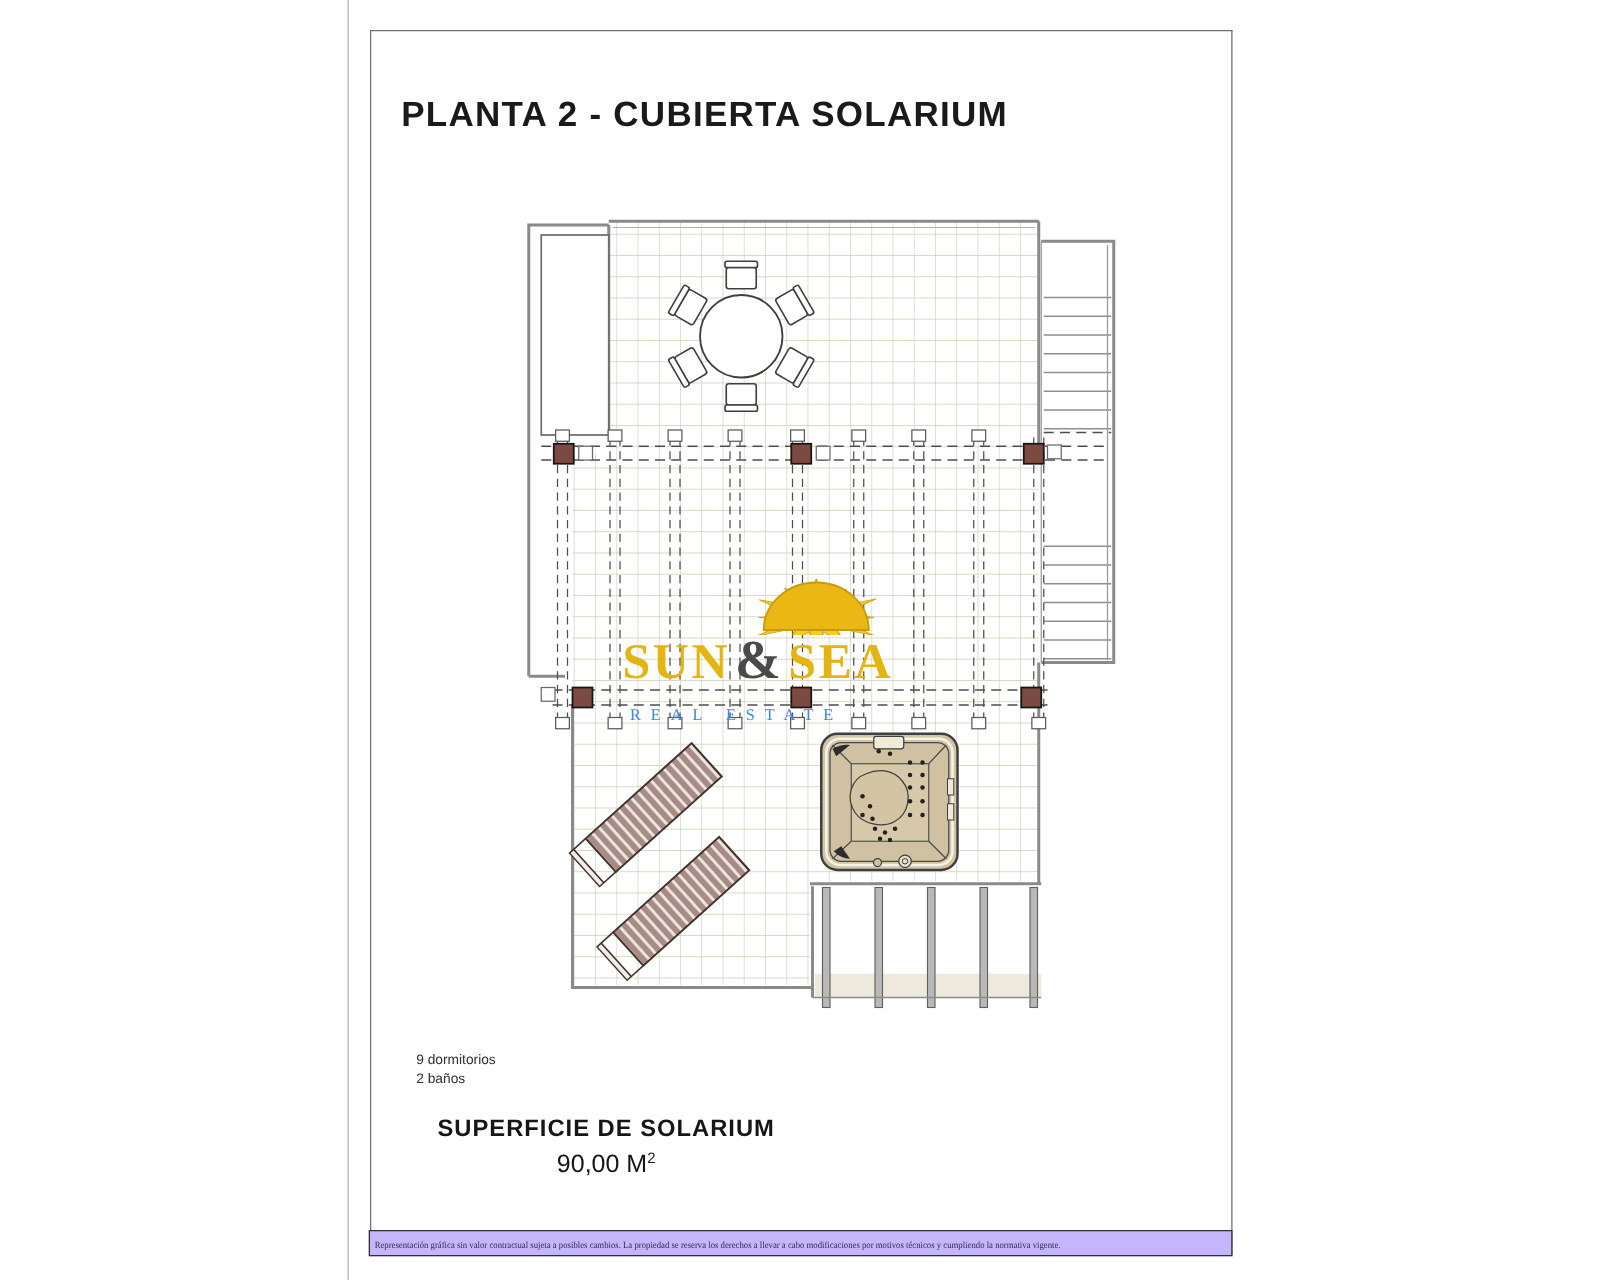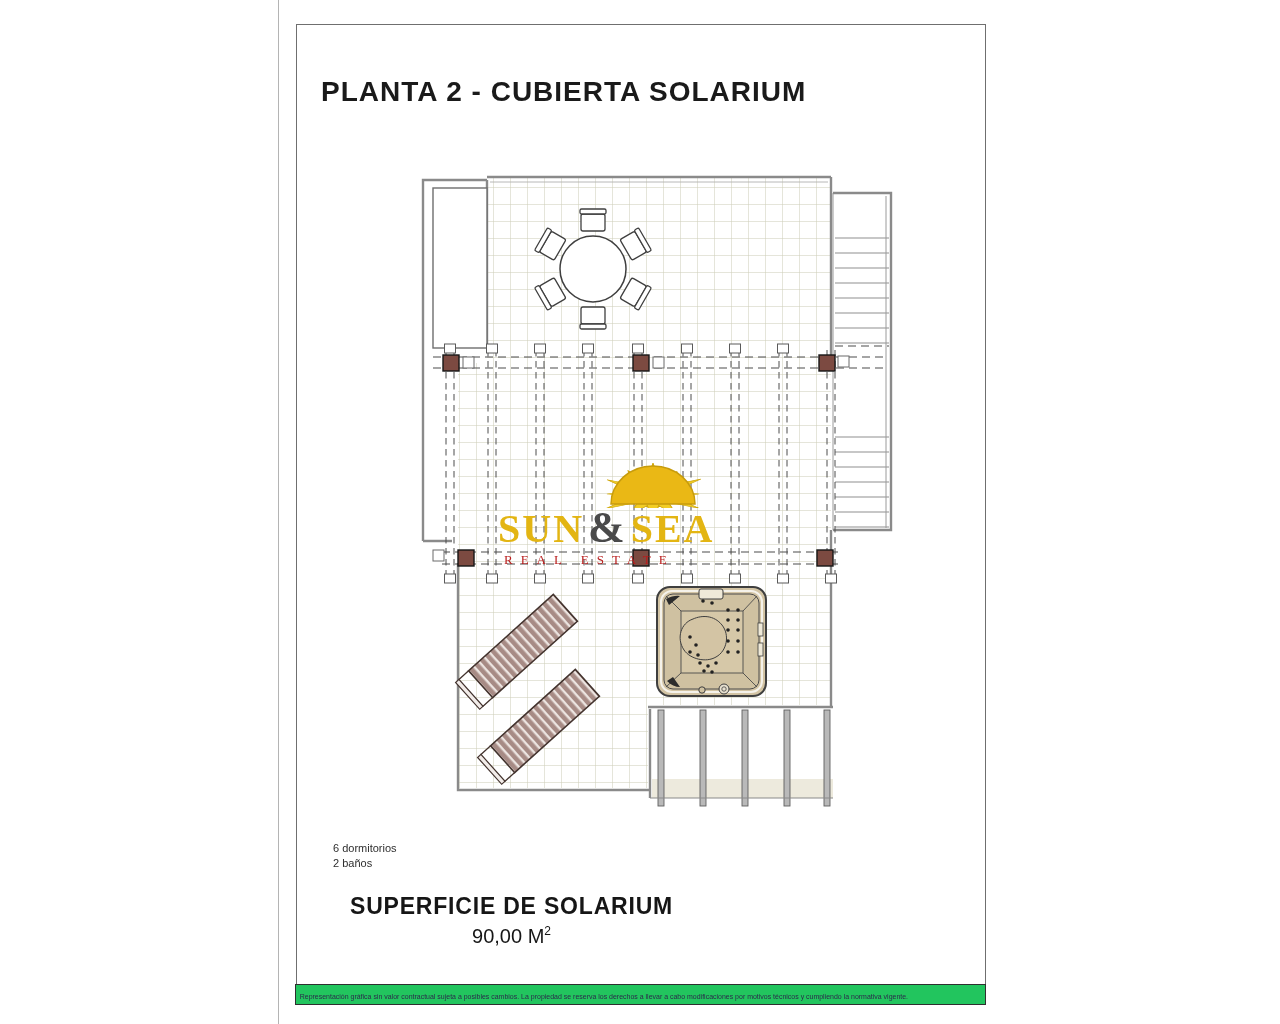--- a/index.html
+++ b/index.html
@@ -9,29 +9,29 @@
   .sheet{position:absolute;left:296px;top:24px;width:690px;height:979px;
          border:1px solid #6f6f6f;border-bottom:2px solid #3a3a3a;box-sizing:border-box;}
   .title{position:absolute;left:321px;top:76px;font-size:28px;font-weight:bold;
          letter-spacing:1px;color:#1a1a1a;white-space:nowrap;}
   .plan-svg{position:absolute;left:0;top:0;width:1280px;height:1024px;}
   .watermark{position:absolute;left:498px;top:442px;width:310px;text-align:left;line-height:1;}
   .wm-sun{display:block;margin:0 auto -2px auto;}
   .wm-brand{font-family:"Liberation Serif",serif;font-weight:bold;font-size:40px;
             letter-spacing:2px;color:#e3b513;white-space:nowrap;}
   .wm-brand .amp{color:#4a4a4a;font-size:44px;padding:0 4px;}
-  .wm-sub{margin-top:3px;font-family:"Liberation Serif",serif;font-size:13px;
-          letter-spacing:8px;color:#b91c1c;white-space:nowrap;margin-left:6px;}
+  .wm-sub{margin-top:15px;font-family:"Liberation Serif",serif;font-size:13px;
+          letter-spacing:8px;color:#3b82f6;white-space:nowrap;margin-left:6px;}
   .features{position:absolute;left:333px;top:841px;font-size:11px;color:#2e2e2e;line-height:15px;}
   .area{position:absolute;left:350px;top:893px;color:#161616;text-align:center;}
-  .area-label{font-size:23px;font-weight:bold;letter-spacing:0.8px;white-space:nowrap;text-align:right;}
+  .area-label{font-size:19px;font-weight:bold;letter-spacing:0.8px;white-space:nowrap;text-align:right;}
   .area-value{font-size:20px;font-weight:normal;margin-top:4px;}
   .area-value sup{font-size:12px;}
   .disclaimer{position:absolute;left:-1px;right:-1px;bottom:-1px;height:19px;
-              border:1px solid #2f2f2f;background:#22c55e;overflow:hidden;}
+              border:1px solid #2f2f2f;background:#c4b5fd;overflow:hidden;font-family:Liberation Serif, serif;}
   .disclaimer span{display:inline-block;font-size:7.5px;color:#2b2b4a;line-height:17px;
               padding-left:4px;white-space:nowrap;transform:scaleX(0.93);transform-origin:0 50%;}
 </style>
 </head>
 <body>
 
 <div class="page">
   <div class="margin-line"></div>
   <div class="sheet"></div>
 
@@ -194,21 +194,21 @@
       </g>
       <path d="M28,62 A42,38 0 0 1 112,62 Z" fill="#eab815" stroke="#c79b0b" stroke-width="1.5"></path>
     </svg>
     <div class="wm-brand"><span>SUN</span><span class="amp">&amp;</span><span>SEA</span></div>
     <div class="wm-sub">REAL ESTATE</div>
   </div>
 
   <div class="title">PLANTA 2 - CUBIERTA SOLARIUM</div>
 
   <div class="features">
-    <div>6 dormitorios</div>
+    <div>9 dormitorios</div>
     <div>2 baños</div>
   </div>
 
   <div class="area">
     <div class="area-label">SUPERFICIE DE SOLARIUM</div>
     <div class="area-value"><span>90,00 M</span><sup>2</sup></div>
   </div>
 
   <div class="disclaimer" style="position:absolute;left:295px;right:294px;top:984px;bottom:auto;height:19px;">
     <span>Representación gráfica sin valor contractual sujeta a posibles cambios. La propiedad se reserva los derechos a llevar a cabo modificaciones por motivos técnicos y cumpliendo la normativa vigente.</span>

